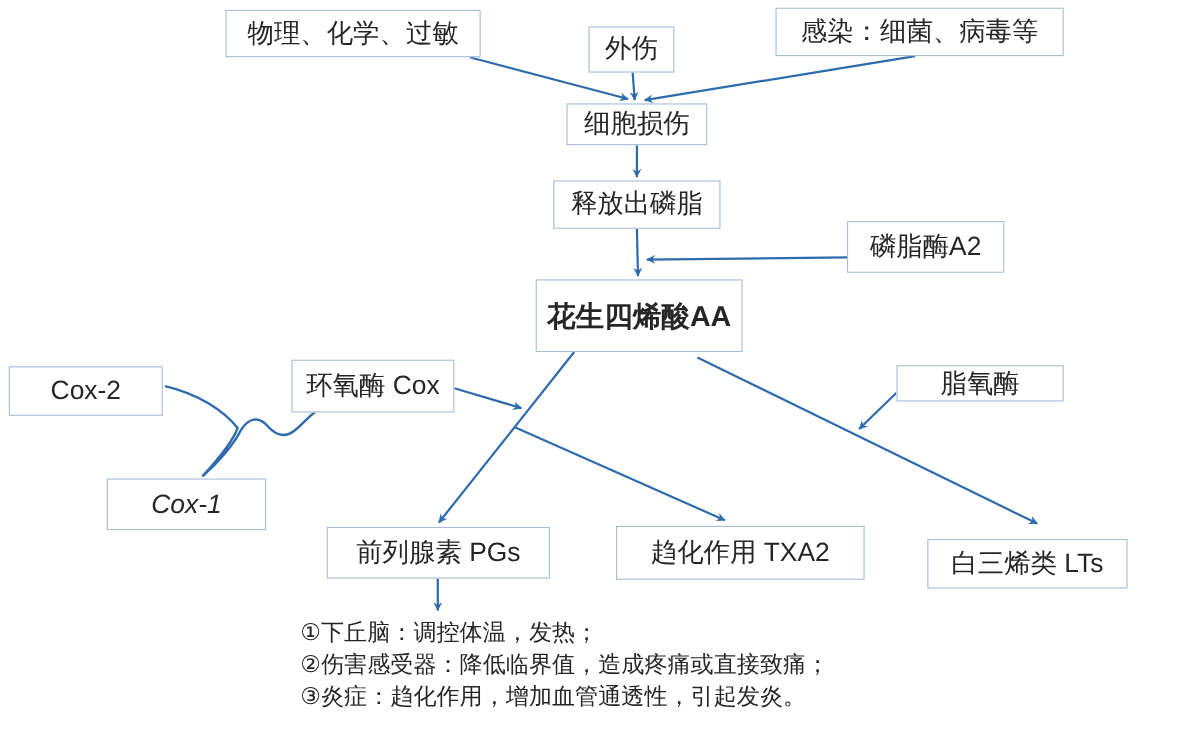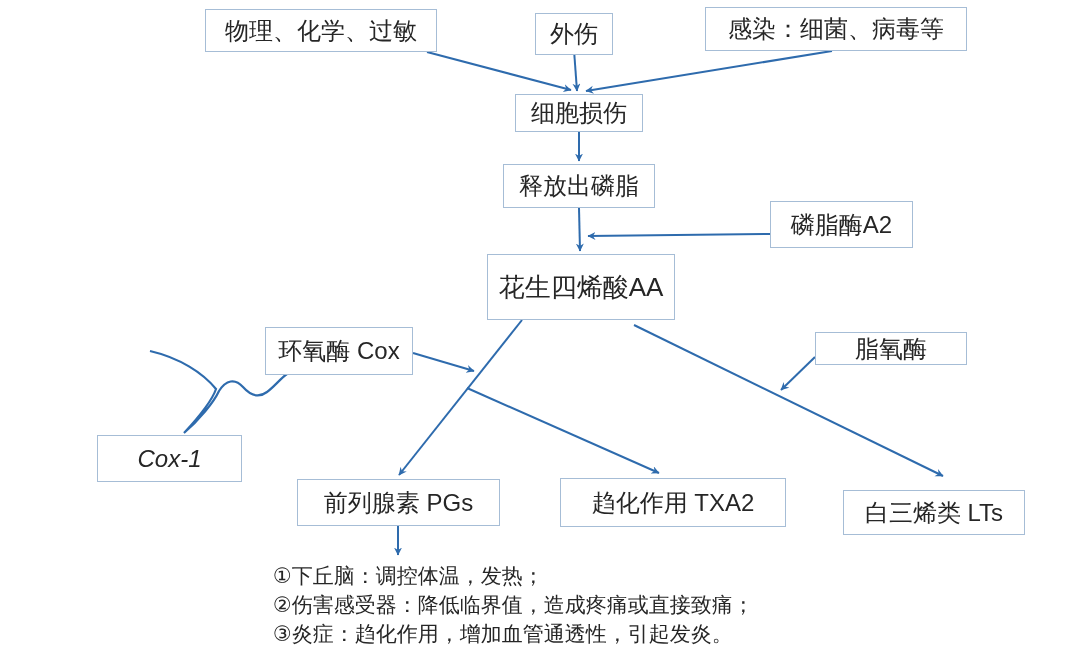--- a/index.html
+++ b/index.html
@@ -74,32 +74,33 @@
          C 180,358 203,373 216,389
          C 212,401 196,420 184,433
          C 199,420 214,402 219,391
          C 226,380 235,378 243,387
          C 251,396 259,398 267,392
          C 274,387 281,378 287,374"></path>
   </svg>
 
   <div class="nb" style="left:205px;top:9px;width:232px;height:43px;">物理、化学、过敏</div>
 
-  <div class="nb" style="left:535px;top:13px;width:78px;height:42px;">外伤</div>
+  <div class="nb" style="left:535px;top:24px;width:78px;height:42px;">外伤</div>
 
   <div class="nb" style="left:705px;top:7px;width:262px;height:44px;">感染：细菌、病毒等</div>
 
   <div class="nb" style="left:515px;top:94px;width:128px;height:38px;">细胞损伤</div>
 
   <div class="nb" style="left:503px;top:164px;width:152px;height:44px;">释放出磷脂</div>
 
   <div class="nb" style="left:770px;top:201px;width:143px;height:47px;">磷脂酶A2</div>
 
-  <div class="nb" style="left:487px;top:254px;width:188px;height:66px;font-size:26px;">花生四烯酸AA</div>
+  <div class="nb" style="left:487px;top:254px;width:188px;height:66px;font-size:26px;font-weight:bold;">花生四烯酸AA</div>
 
+  <div class="nb" style="left:8px;top:333px;width:140px;height:45px;">Cox-2</div>
 
   <div class="nb" style="left:265px;top:327px;width:148px;height:48px;">环氧酶 Cox</div>
 
   <div class="nb" style="left:97px;top:435px;width:145px;height:47px;font-style:italic;">Cox-1</div>
 
   <div class="nb" style="left:815px;top:332px;width:152px;height:33px;">脂氧酶</div>
 
   <div class="nb" style="left:297px;top:479px;width:203px;height:47px;">前列腺素 PGs</div>
 
   <div class="nb" style="left:560px;top:478px;width:226px;height:49px;">趋化作用 TXA2</div>

